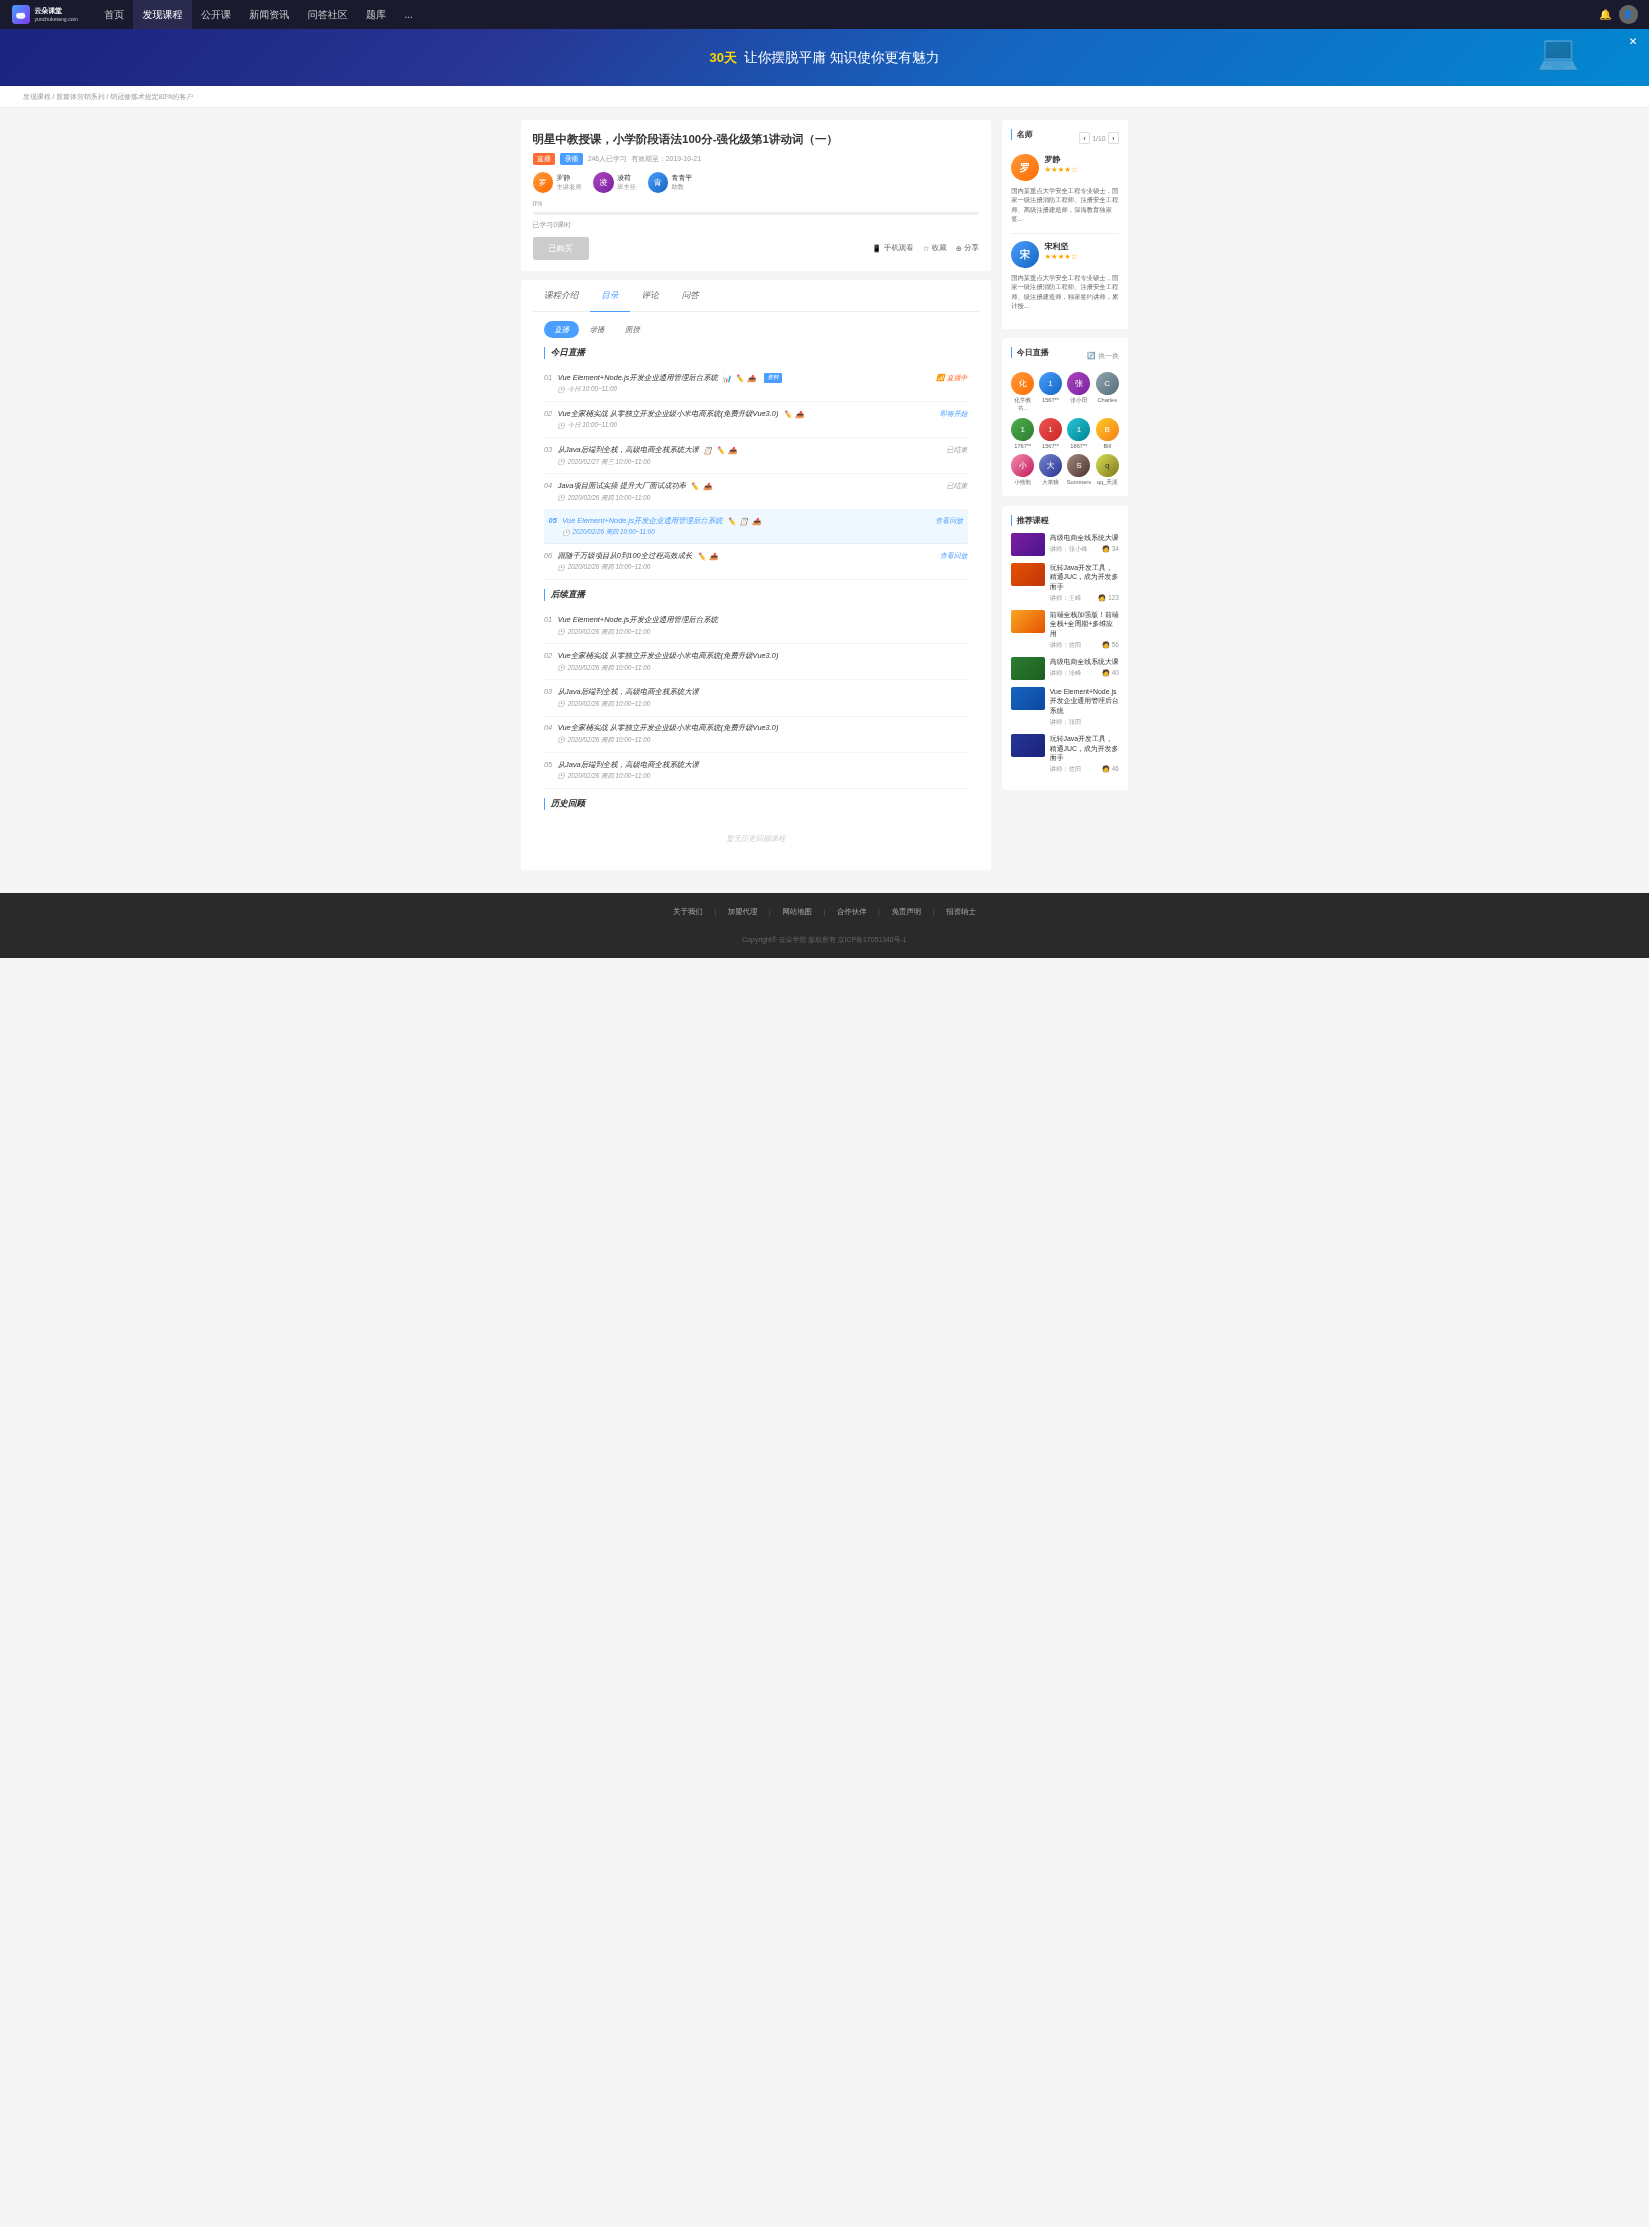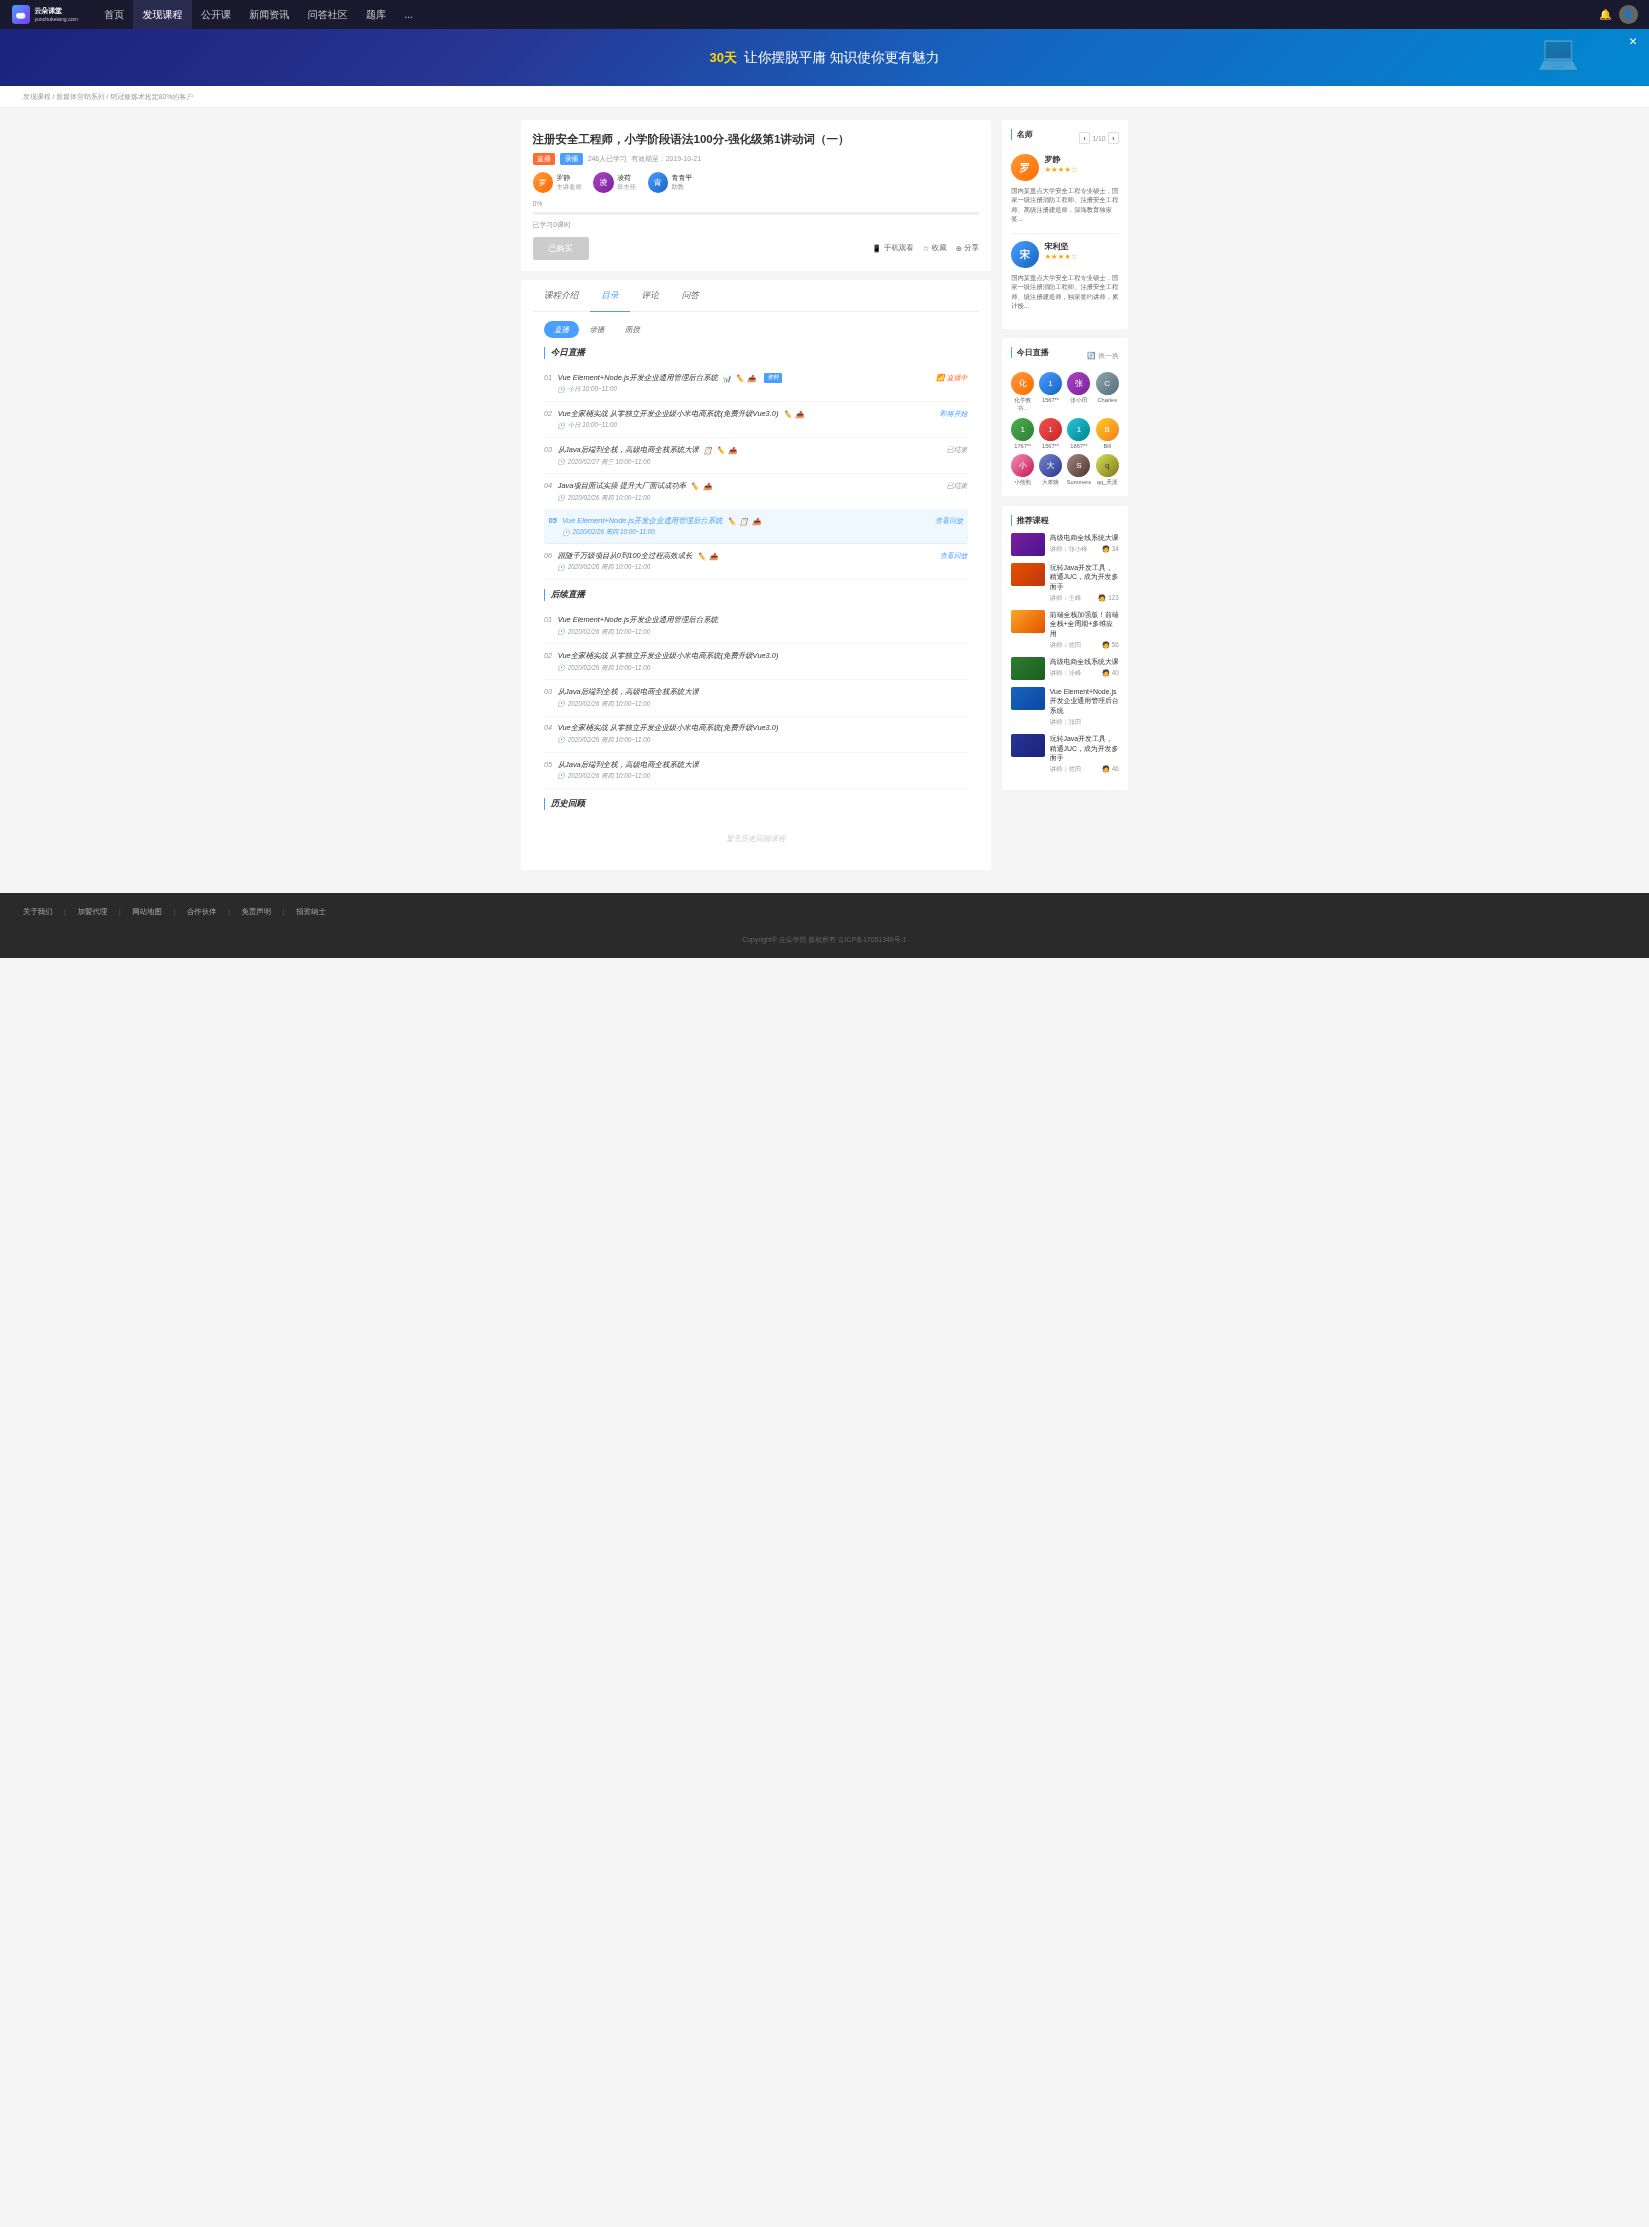--- a/index.html
+++ b/index.html
@@ -112,21 +112,21 @@
 
     
     .rec-course { display: flex; gap: 4.6px; margin-bottom: 6.9px; }
     .rec-thumb { width: 34px; height: 23px; border-radius: 1.7px; flex-shrink: 0; }
     .rec-info { flex: 1; }
     .rec-title { font-size: 6.9px; color: #333; line-height: 1.4; margin-bottom: 2.3px; }
     .rec-meta { font-size: 6.3px; color: #999; display: flex; justify-content: space-between; }
 
     
     .footer { background: #2a2a2a; color: #aaa; padding: 13.7px 23px; text-align: center; margin-top: 11.5px; }
-    .footer-links { display: flex; gap: 11.5px; margin-bottom: 18px; }
+    .footer-links { display: flex; justify-content: center; gap: 11.5px; margin-bottom: 18px; }
     .footer-link { color: #aaa; text-decoration: none; font-size: 7.4px; }
     .footer-sep { color: #555; }
     .footer-copyright { font-size: 6.9px; color: #666; }
 
     
     .av-orange { background: linear-gradient(135deg, #ff9a3c, #ff6b00); }
     .av-blue { background: linear-gradient(135deg, #4a9eff, #1565c0); }
     .av-green { background: linear-gradient(135deg, #4caf50, #2e7d32); }
     .av-purple { background: linear-gradient(135deg, #ab47bc, #7b1fa2); }
     .av-red { background: linear-gradient(135deg, #ef5350, #c62828); }
@@ -195,21 +195,21 @@
   <a href="#">新媒体营销系列</a>
   <span> / </span>
   <span>销冠修炼术抢定80%的客户</span>
 </div>
 
 <div class="main-container">
 
   <div class="left-col">
 
     <div class="course-header">
-      <h1 class="course-title">注册安全工程师，小学阶段语法100分-强化级第1讲动词（一）</h1>
+      <h1 class="course-title">明星中教授课，小学阶段语法100分-强化级第1讲动词（一）</h1>
       <div class="course-tags">
         <span class="tag tag-live">直播</span>
         <span class="tag tag-record">录播</span>
         <span class="course-meta">246人已学习</span>
         <span class="course-meta">有效期至：2019-10-21</span>
       </div>
       <div class="teachers">
         <div class="teacher-item">
           <div class="teacher-avatar av-orange" style="width:20.6px;height:20.6px;border-radius:50%;display:flex;align-items:center;justify-content:center;color:white;font-size:8px;">罗</div>
           <div>

